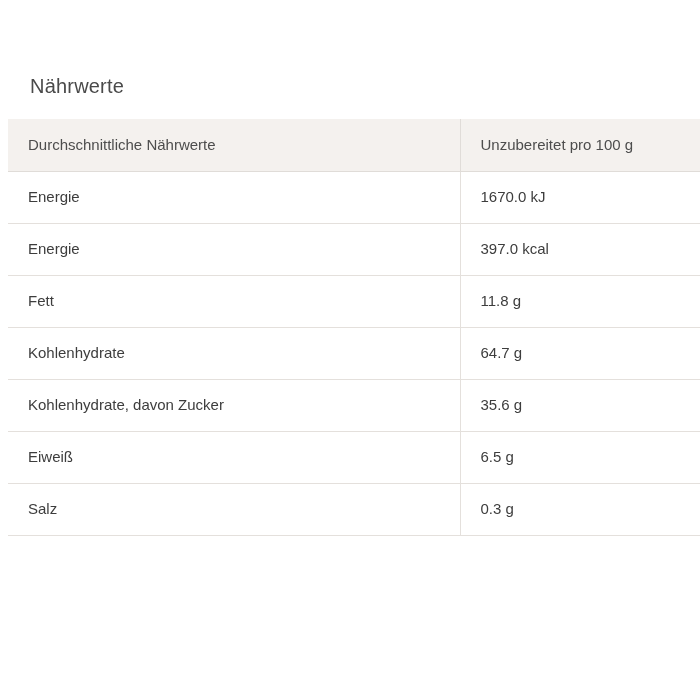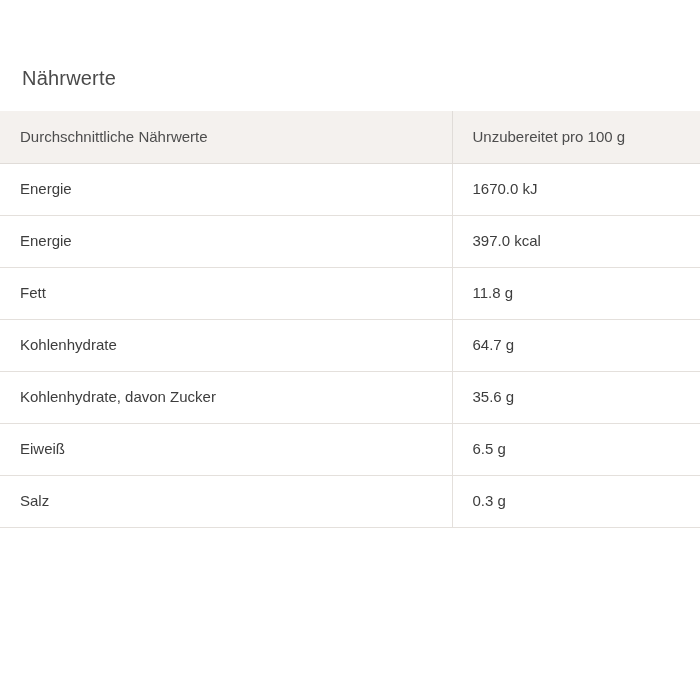--- a/index.html
+++ b/index.html
@@ -12,21 +12,21 @@
     background: #ffffff;
     font-family: "Liberation Sans", sans-serif;
     color: #3a3a3a;
     overflow: hidden;
   }
   .page {
     position: relative;
     width: 644px;
     height: 700px;
     box-sizing: border-box;
-    padding: 0;
+    padding: 8px;
   }
   .title {
     font-size: 20px;
     font-weight: 400;
     color: #4a4a4a;
     letter-spacing: 0.2px;
     padding: 68px 0 0 22px;
     margin: 0;
     line-height: 1;
   }

